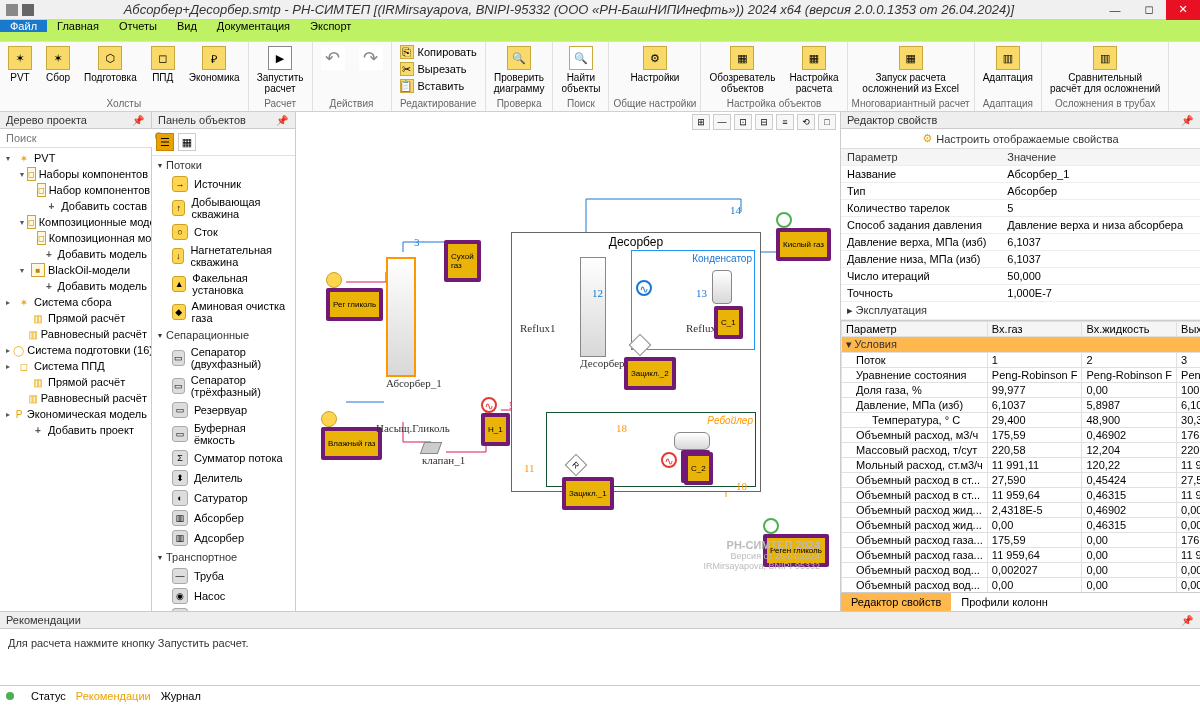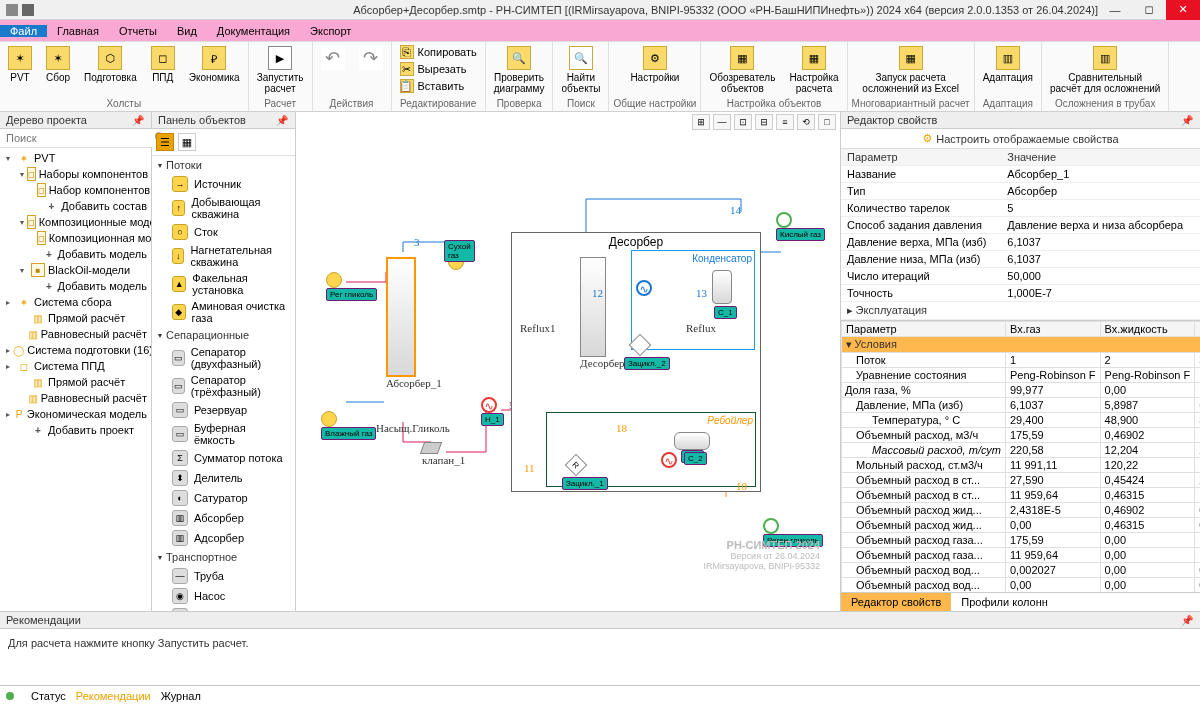--- a/index.html
+++ b/index.html
@@ -1,24 +1,24 @@
 <!DOCTYPE html>
 <html><head>
 <meta charset="utf-8">
 <style>
 * { box-sizing: border-box; margin: 0; padding: 0; font-family: "Segoe UI", Tahoma, sans-serif; font-size: 11px; }
 body { background: #fff; width: 1200px; height: 705px; overflow: hidden; display: flex; flex-direction: column; }
 .titlebar { height: 20px; background: #f0f0f0; display: flex; align-items: center; border-bottom: 1px solid #d0d0d0; }
 .titlebar-icons { display: flex; gap: 4px; padding: 0 6px; }
 .titlebar-icon { width: 12px; height: 12px; background: #888; }
-.titlebar-title { flex: 1; text-align: right; color: #333; font-size: 11px; }
+.titlebar-title { flex: 1; text-align: center; color: #333; font-size: 13px; font-style: italic; }
 .titlebar-btns { display: flex; }
 .titlebar-btn { width: 34px; height: 20px; display: flex; align-items: center; justify-content: center; color: #333; }
 .titlebar-btn.close { background: #e81123; color: #fff; }
-.menubar { height: 22px; background: #f9a8d4; display: flex; align-items: center; border-bottom: 1px solid #ddd; }
+.menubar { height: 22px; background: #bef264; display: flex; align-items: flex-start; border-bottom: 1px solid #ddd; }
 .menubar-item { padding: 0 10px; display: flex; align-items: center; cursor: pointer; }
 .menubar-item.active { background: #1979ca; color: #fff; }
 .ribbon { height: 70px; background: #fafafa; border-bottom: 1px solid #d0d0d0; display: flex; }
 .ribbon-group { border-right: 1px solid #e0e0e0; display: flex; flex-direction: column; align-items: center; padding: 2px 4px; }
 .ribbon-group-items { display: flex; gap: 6px; flex: 1; align-items: flex-start; }
 .ribbon-btn { display: flex; flex-direction: column; align-items: center; gap: 2px; padding: 2px 4px; cursor: pointer; }
 .ribbon-btn.small { flex-direction: row; gap: 4px; padding: 1px 4px; font-size: 10px; }
 .ribbon-icon { width: 24px; height: 24px; background: #f9d96a; border: 1px solid #c9a93a; display: flex; align-items: center; justify-content: center; }
 .ribbon-icon.small { width: 14px; height: 14px; }
 .ribbon-label { font-size: 10px; text-align: center; line-height: 11px; }
@@ -80,21 +80,21 @@
 .prop-tabs { display: flex; border-top: 1px solid #ccc; }
 .prop-tab { padding: 3px 10px; font-size: 11px; cursor: pointer; }
 .prop-tab.active { background: #ffb84d; }
 .recommend { border-top: 1px solid #ccc; display: flex; flex-direction: column; }
 .recommend-body { padding: 8px 8px; color: #333; height: 56px; }
 .statusbar { height: 20px; border-top: 1px solid #ccc; display: flex; align-items: center; padding: 0 6px; gap: 10px; }
 .status-item { display: flex; align-items: center; gap: 17px; font-size: 11px; cursor: pointer; }
 .status-item.active { color: #e8a300; }
 .status-dot { width: 8px; height: 8px; border-radius: 50%; background: #4caf50; }
 svg.diagram { position: absolute; inset: 0; }
-.green-tag { background: #14b8a6; border: 1px solid #701a75; padding: 1px 3px; font-size: 8px; border-radius: 2px; }
+.green-tag { background: #eab308; border: 4px solid #701a75; padding: 8px 3px; font-size: 8px; border-radius: 2px; }
 .blue-box { border: 1px solid #2196f3; position: absolute; }
 .orange-box { border: 1px solid #14532d; position: absolute; font-style: italic; }
 .big-box { border: 1px solid #666; position: absolute; background: #fff; }
 .ribbon-col { display:flex; flex-direction:column; gap:1px; }
 </style>
 </head>
 <body>
 
 <div class="titlebar">
   <div class="titlebar-icons">
@@ -677,21 +677,21 @@
               <td>2</td>
               <td>3</td>
             </tr>
             <tr>
               <td style="padding-left: 14px;">Уравнение состояния</td>
               <td>Peng-Robinson F</td>
               <td>Peng-Robinson F</td>
               <td>Peng-Robinson F</td>
             </tr>
             <tr>
-              <td style="padding-left: 3px;">Доля газа, %</td>
+              <td style="padding-left: 14px;">Доля газа, %</td>
               <td>99,977</td>
               <td>0,00</td>
               <td>100,00</td>
             </tr>
             <tr>
               <td style="padding-left: 14px;">Давление, МПа (изб)</td>
               <td>6,1037</td>
               <td>5,8987</td>
               <td>6,1037</td>
             </tr>
@@ -701,21 +701,21 @@
               <td>48,900</td>
               <td>30,374</td>
             </tr>
             <tr>
               <td style="padding-left: 14px;">Объемный расход, м3/ч</td>
               <td>175,59</td>
               <td>0,46902</td>
               <td>176,32</td>
             </tr>
             <tr>
-              <td style="padding-left: 30px; font-style: italic;">Массовый расход, т/сут</td>
+              <td style="padding-left: 14px;">Массовый расход, т/сут</td>
               <td>220,58</td>
               <td>12,204</td>
               <td>220,15</td>
             </tr>
             <tr>
               <td style="padding-left: 14px;">Мольный расход, ст.м3/ч</td>
               <td>11 991,11</td>
               <td>120,22</td>
               <td>11 973,97</td>
             </tr>

